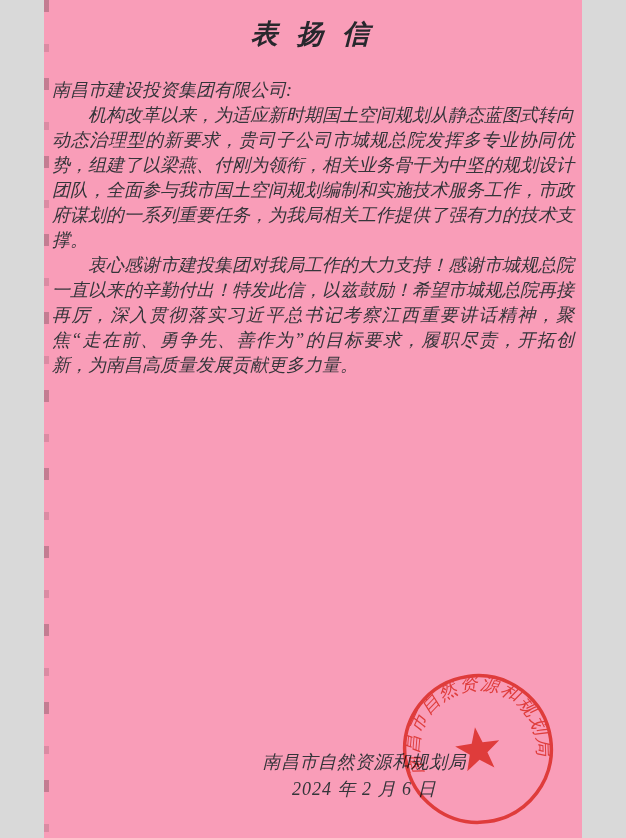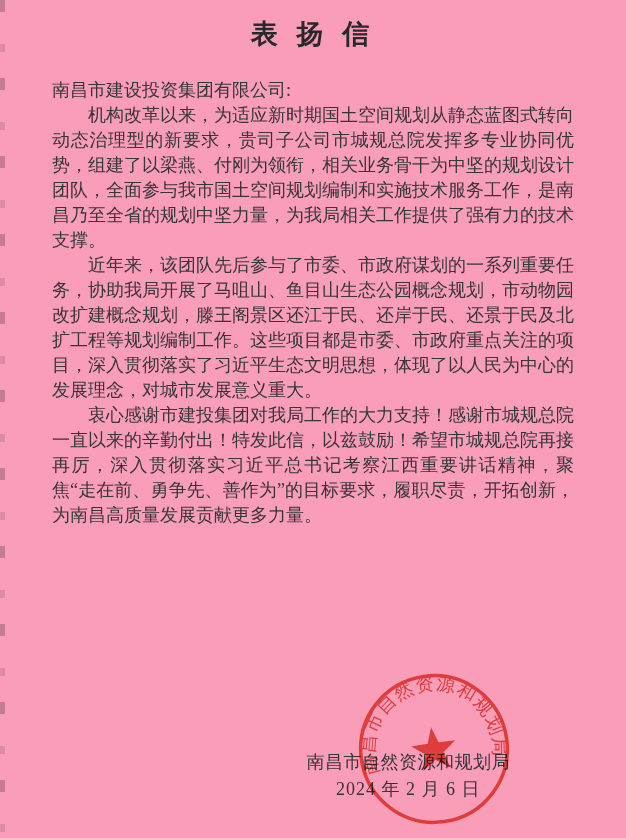--- a/index.html
+++ b/index.html
@@ -4,26 +4,27 @@
 <style>
   :root{
     --bg:#f99db8;
     --ink:#35353a;
     --stamp:#e2503f;
   }
   html,body{margin:0;padding:0;}
   body{background:#d9d9d9;}
   .page{
     position:relative;
-    width:626px;height:838px;
+    width:538px;height:838px;
     margin:0 auto;
     background:var(--bg);
     font-family:"Liberation Serif","DejaVu Serif",serif;
     color:var(--ink);
     overflow:hidden;
+    font-style:italic;
   }
   
   .edge-noise{
     position:absolute;left:0;top:0;width:5px;height:100%;
     background:repeating-linear-gradient(
       to bottom,
       rgba(35,28,32,0.45) 0 12px,
       rgba(35,28,32,0.0) 12px 44px,
       rgba(35,28,32,0.25) 44px 52px,
       rgba(35,28,32,0.0) 52px 78px);
@@ -78,22 +79,21 @@
 
 <div class="page">
 
   <div class="edge-noise"></div>
 
   <h1 class="title">表 扬 信</h1>
 
   <div class="bodytext">
     <p class="salutation">南昌市建设投资集团有限公司:</p>
     <div>
-        <p class="para">机构改革以来，为适应新时期国土空间规划从静态蓝图式转向动态治理型的新要求，贵司子公司市城规总院发挥多专业协同优势，组建了以梁燕、付刚为领衔，相关业务骨干为中坚的规划设计团队，全面参与我市国土空间规划编制和实施技术服务工作，是南昌乃至全省的规划中坚力量，为我局相关工作提供了强有力的技术支撑。</p>
-        <p class="para">近年来，该团队先后参与了市委、市政府谋划的一系列重要任务，协助我局开展了马咀山、鱼目山生态公园概念规划，市动物园改扩建概念规划，滕王阁景区还江于民、还岸于民、还景于民及北扩工程等规划编制工作。这些项目都是市委、市政府重点关注的项目，深入贯彻落实了习近平生态文明思想，体现了以人民为中心的发展理念，对城市发展意义重大。</p>
+        <p class="para">机构改革以来，为适应新时期国土空间规划从静态蓝图式转向动态治理型的新要求，贵司子公司市城规总院发挥多专业协同优势，组建了以梁燕、付刚为领衔，相关业务骨干为中坚的规划设计团队，全面参与我市国土空间规划编制和实施技术服务工作，市政府谋划的一系列重要任务，为我局相关工作提供了强有力的技术支撑。</p>
         <p class="para">衷心感谢市建投集团对我局工作的大力支持！感谢市城规总院一直以来的辛勤付出！特发此信，以兹鼓励！希望市城规总院再接再厉，深入贯彻落实习近平总书记考察江西重要讲话精神，聚焦“走在前、勇争先、善作为”的目标要求，履职尽责，开拓创新，为南昌高质量发展贡献更多力量。</p>
       </div>
   </div>
 
   <div class="signoff">
     <div class="sig-line">南昌市自然资源和规划局</div>
     <div class="date-line">2024 年 2 月 6 日</div>
   </div>
 
   <svg class="stamp" viewBox="0 0 200 200" xmlns="http://www.w3.org/2000/svg">

